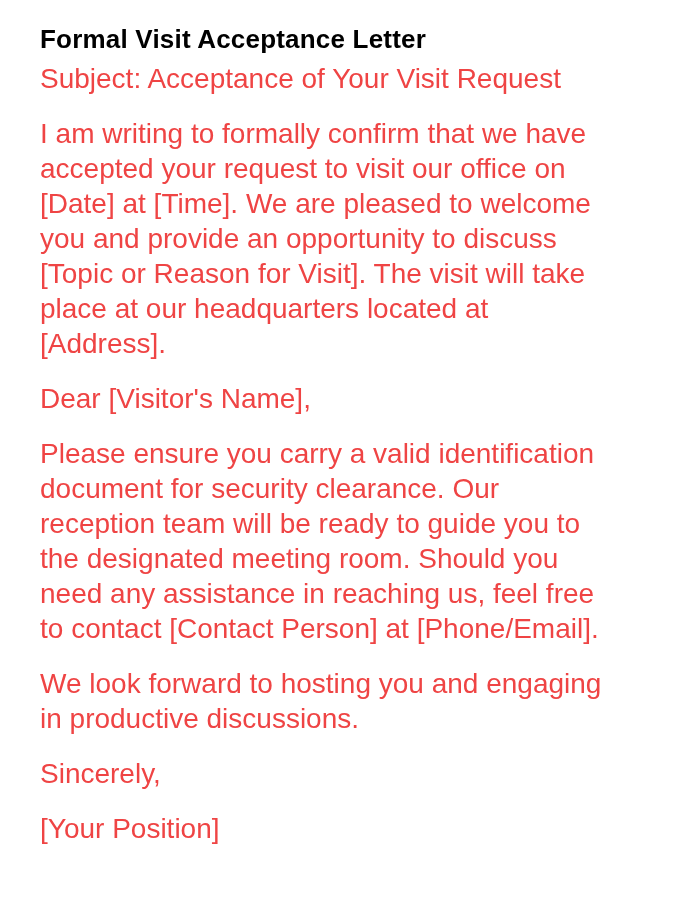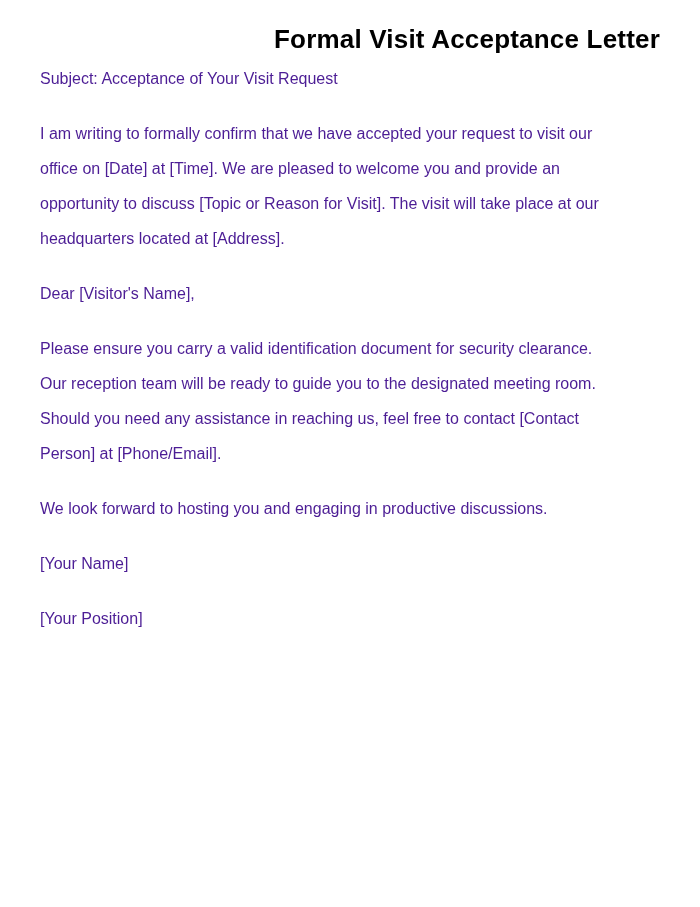--- a/index.html
+++ b/index.html
@@ -18,46 +18,45 @@
     box-sizing: border-box;
   }
   .letter-title {
     font-family: "Liberation Sans", sans-serif;
     font-weight: 700;
     font-size: 26px;
     line-height: 30px;
     color: #000000;
     margin: 0 0 7px 0;
     letter-spacing: 0.2px;
-    text-align: right;
   }
   .letter p {
     font-family: "Liberation Sans", sans-serif;
     font-weight: 400;
-    font-size: 16px;
+    font-size: 28px;
     line-height: 35px;
-    color: #4c1d95;
+    color: #ef4444;
     margin: 0 0 20px 0;
     max-width: 580px;
   }
 </style>
 </head>
 <body>
 
 <article class="letter">
   <h1 class="letter-title">Formal Visit Acceptance Letter</h1>
 
   <p>Subject: Acceptance of Your Visit Request</p>
 
   <p>I am writing to formally confirm that we have accepted your request to visit our office on [Date] at [Time]. We are pleased to welcome you and provide an opportunity to discuss [Topic or Reason for Visit]. The visit will take place at our headquarters located at [Address].</p>
 
   <p>Dear [Visitor's Name],</p>
 
   <p>Please ensure you carry a valid identification document for security clearance. Our reception team will be ready to guide you to the designated meeting room. Should you need any assistance in reaching us, feel free to contact [Contact Person] at [Phone/Email].</p>
 
   <p>We look forward to hosting you and engaging in productive discussions.</p>
 
+  <p>Sincerely,</p>
 
-  <p>[Your Name]</p>
 
   <p>[Your Position]</p>
 
 </article>
 
 </body></html>

